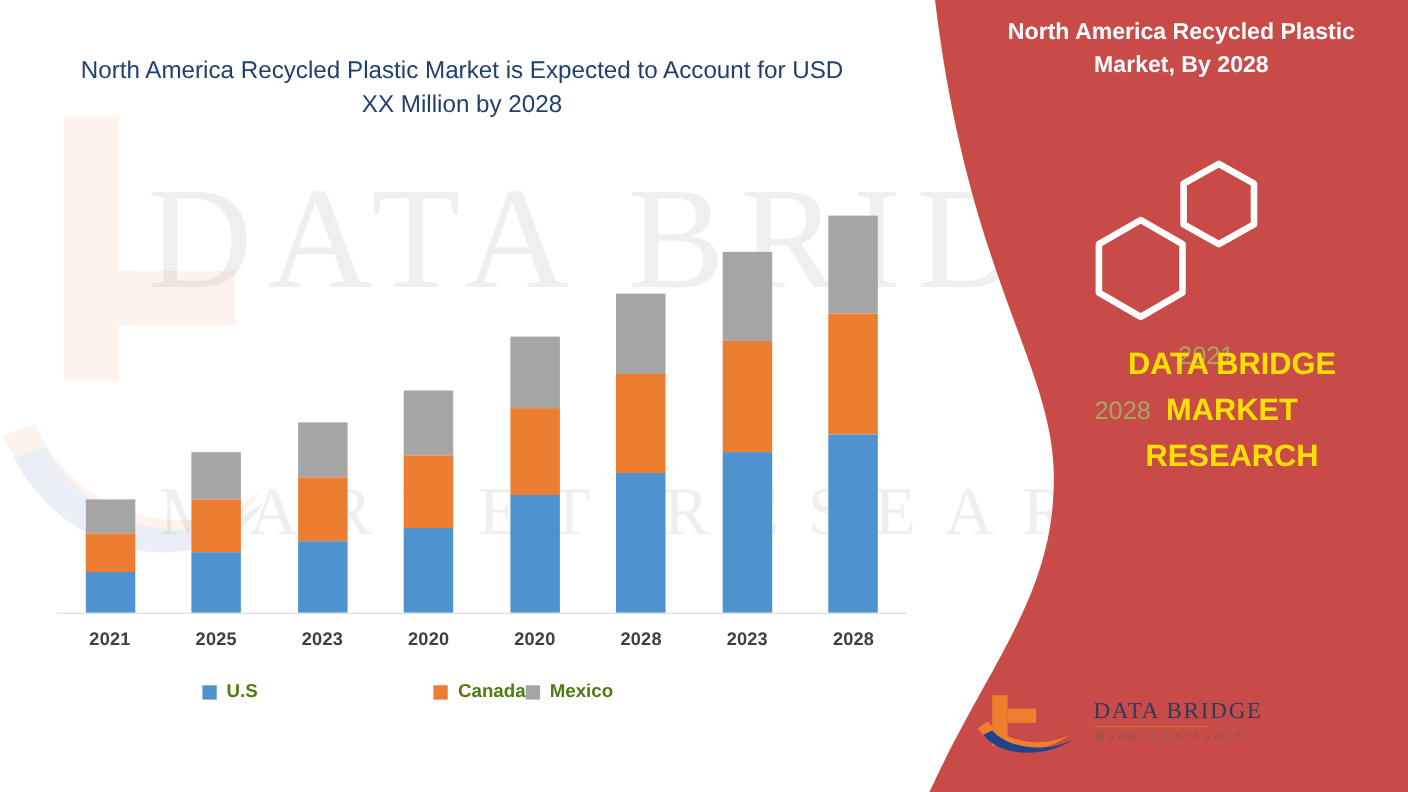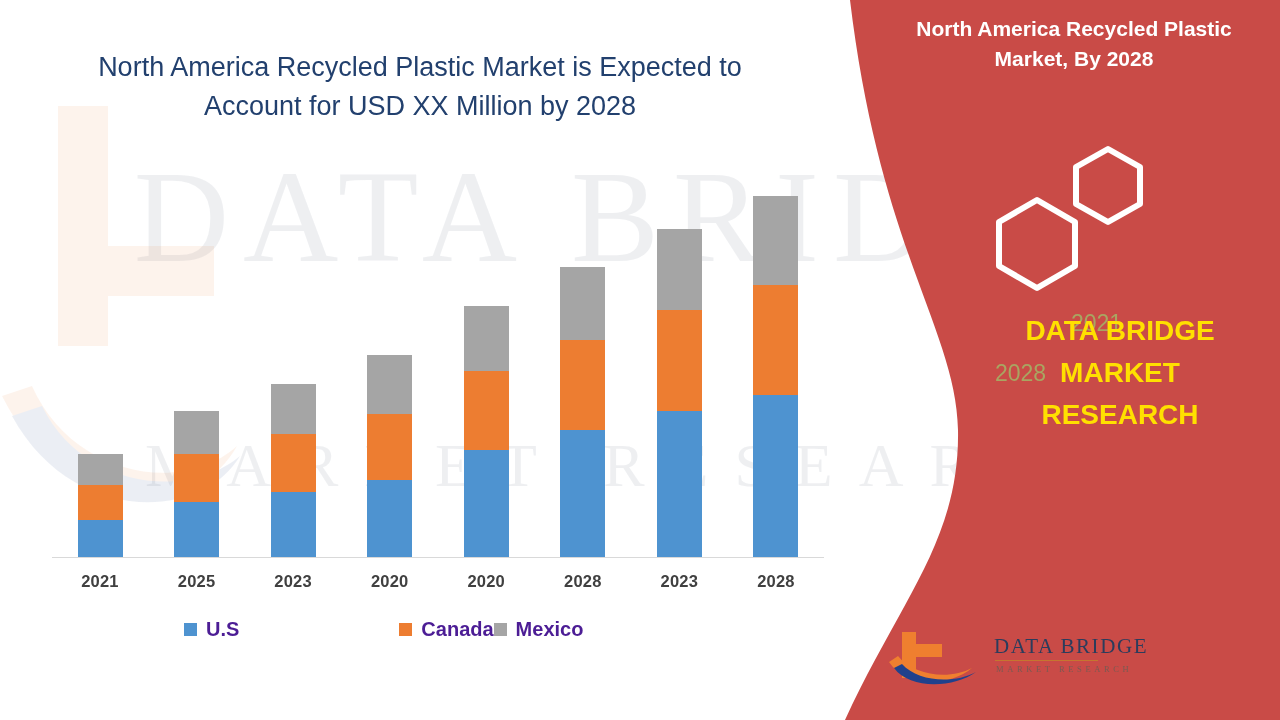--- a/index.html
+++ b/index.html
@@ -21,21 +21,21 @@
   .wm-text.l2{top:430px;font-size:62px;font-weight:400;letter-spacing:26px;}
 
   .wm-b{
     position:absolute;left:-8px;top:96px;width:250px;height:430px;opacity:.085;
   }
 
   
   .chart-title{
     position:absolute;left:60px;top:48px;width:720px;
     text-align:center;color:#22406e;
-    font-size:27px;font-weight:400;line-height:1.43;
+    font-size:22px;font-weight:400;line-height:1.43;
   }
   .axis{
     position:absolute;left:52px;top:557px;width:772px;height:1px;
     background:#d9d9d9;
   }
   .bars{
     position:absolute;left:52px;top:180px;width:772px;height:377px;
     display:flex;align-items:flex-end;justify-content:space-between;
   }
   .barwrap{
@@ -55,21 +55,21 @@
 
   .legend{
     position:absolute;left:52px;top:616px;width:772px;height:26px;
     display:flex;align-items:center;
   }
   .leg-item{display:flex;align-items:center;gap:9px;}
   .leg-item.i0{margin-left:132px;}
   .leg-item.i1{margin-left:160px;}
   .leg-item.i2{}
   .leg-sw{width:13px;height:13px;display:block;}
-  .leg-tx{color:#4c1d95;font-size:20px;font-weight:bold;}
+  .leg-tx{color:#4d7c0f;font-size:17px;font-weight:bold;}
 
   
   .redpanel{position:absolute;right:0;top:0;width:440px;height:720px;}
   .redpanel svg{position:absolute;right:0;top:0;}
 
   .panel-title{
     position:absolute;left:888px;top:14px;width:372px;text-align:center;
     color:#ffffff;font-size:21px;font-weight:700;line-height:1.45;
   }
 

